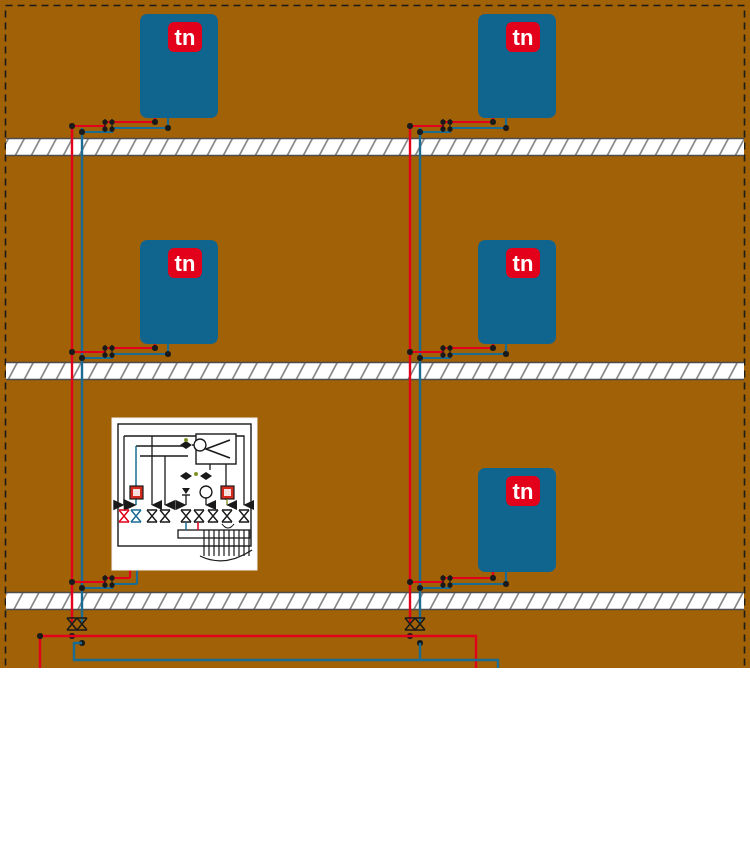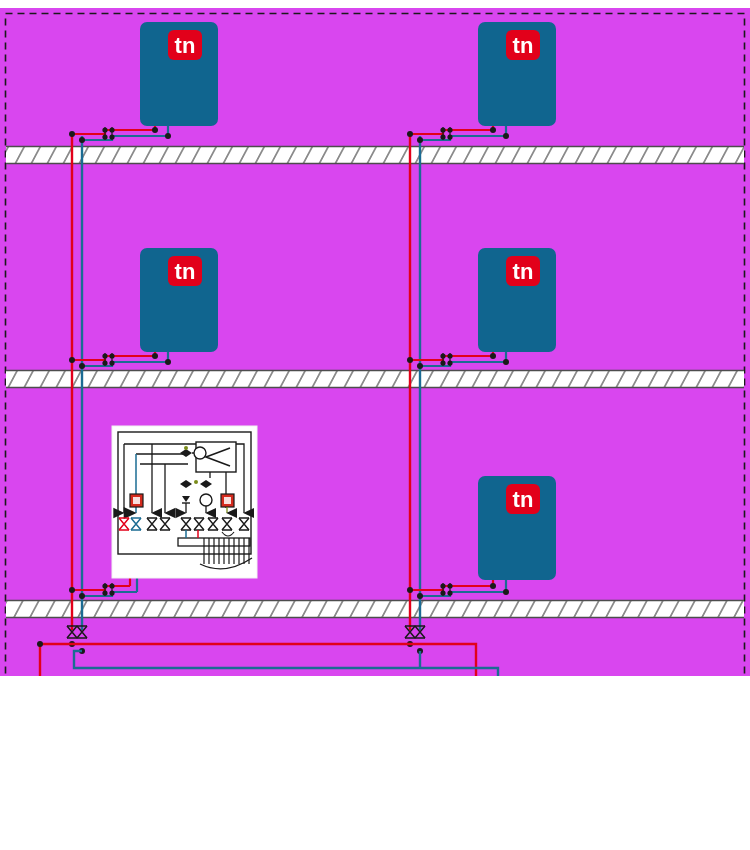--- a/index.html
+++ b/index.html
@@ -1,17 +1,17 @@
 <!DOCTYPE html>
 <html><head>
 <meta charset="utf-8">
 <style>
   html,body{margin:0;padding:0;background:#ffffff;}
   body{width:750px;height:850px;font-family:"Liberation Sans",sans-serif;}
-  #stage{position:relative;width:750px;height:668px;overflow:hidden;background:#d946ef;margin-top:8px;}
+  #stage{position:relative;width:750px;height:668px;overflow:hidden;background:#a16207;}
   svg{display:block;}
 </style>
 </head>
 <body>
 
 <div id="stage">
 <svg id="svg-root" width="750" height="850" viewBox="0 0 750 850" xmlns="http://www.w3.org/2000/svg">
 
   <defs>
     <pattern id="slabHatch" width="16" height="18" patternUnits="userSpaceOnUse" patternTransform="skewX(-28)">

